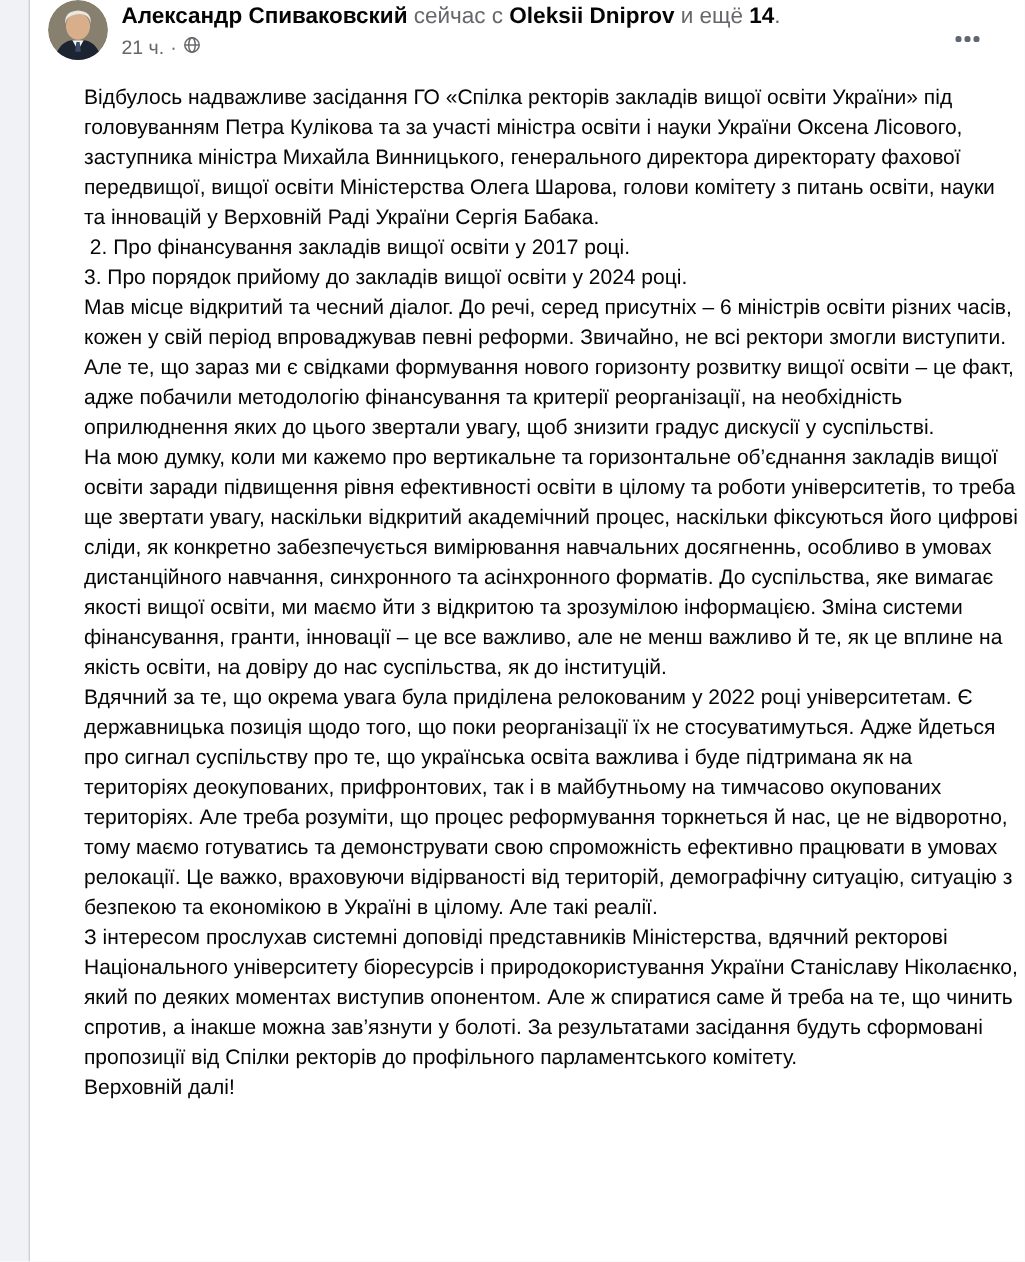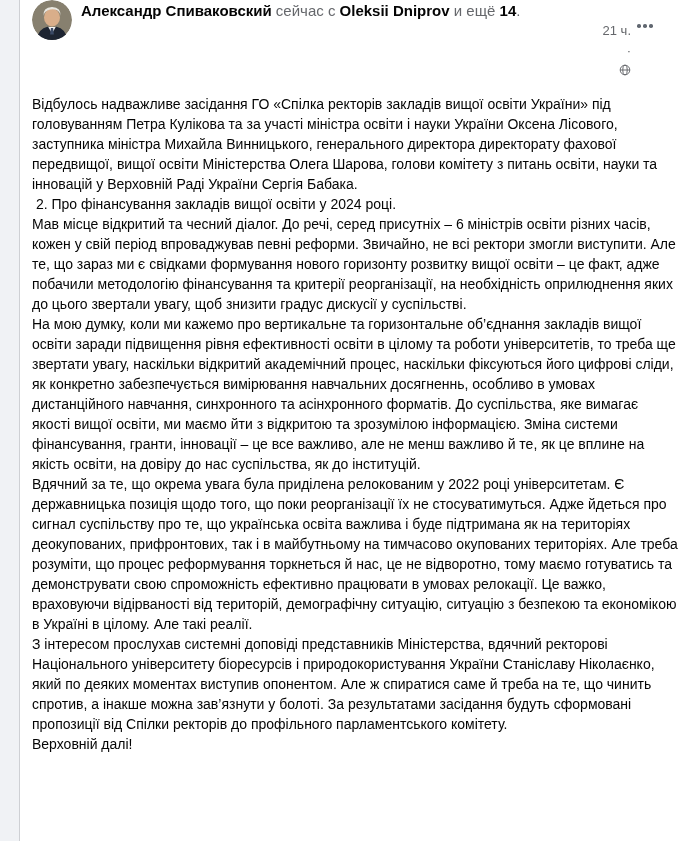--- a/index.html
+++ b/index.html
@@ -35,35 +35,35 @@
   .header-text{ flex:1; min-width:0; padding-top:1px; }
   .name-line{
     font-size:15px; line-height:19px; color:var(--text-secondary);
   }
   .name-line .strong{
     color:var(--text-primary); font-weight:bold; cursor:pointer;
   }
   .meta-line{
     margin-top:3px; font-size:13px; line-height:16px;
     color:var(--text-secondary);
-    display:flex; align-items:flex-end; gap:4px;flex-direction:column;
+    display:flex; align-items:center; gap:4px;
   }
   .meta-line .timestamp{ cursor:pointer; }
   .globe{ display:inline-block; margin-top:1px; }
   .more-btn{
     position:absolute; top:12px; right:30px;
     width:32px; height:28px; border-radius:50%;
     display:flex; align-items:center; justify-content:center; gap:2.5px;
     cursor:pointer;
   }
   .more-btn .dot{
     width:3.5px; height:3.5px; border-radius:50%; background:#606770;
   }
   .post-body{
-    font-size:14px; line-height:20px; color:var(--text-primary);
+    font-size:14px; line-height:20px; color:var(--text-primary);margin-left:24px;
   }
   .post-paragraph{
     margin:0; white-space:pre-wrap; word-wrap:break-word;
   }
 </style>
 </head>
 <body>
 
 <div class="post-card">
 
@@ -96,21 +96,22 @@
   </div>
 
   <div class="more-btn" title="">
     <span class="dot"></span>
     <span class="dot"></span>
     <span class="dot"></span>
   </div>
 
   <div class="post-body">
       <div class="post-paragraph">Відбулось надважливе засідання ГО «Спілка ректорів закладів вищої освіти України» під головуванням Петра Кулікова та за участі міністра освіти і науки України Оксена Лісового, заступника міністра Михайла Винницького, генерального директора директорату фахової передвищої, вищої освіти Міністерства Олега Шарова, голови комітету з питань освіти, науки та інновацій у Верховній Раді України Сергія Бабака.</div>
-      <div class="post-paragraph"> 2. Про фінансування закладів вищої освіти у 2024 році.</div>
+      <div class="post-paragraph"> 2. Про фінансування закладів вищої освіти у 2017 році.</div>
+      <div class="post-paragraph">3. Про порядок прийому до закладів вищої освіти у 2024 році.</div>
       <div class="post-paragraph">Мав місце відкритий та чесний діалог. До речі, серед присутніх – 6 міністрів освіти різних часів, кожен у свій період впроваджував певні реформи. Звичайно, не всі ректори змогли виступити. Але те, що зараз ми є свідками формування нового горизонту розвитку вищої освіти – це факт, адже побачили методологію фінансування та критерії реорганізації, на необхідність оприлюднення яких до цього звертали увагу, щоб знизити градус дискусії у суспільстві.</div>
       <div class="post-paragraph">На мою думку, коли ми кажемо про вертикальне та горизонтальне об’єднання закладів вищої освіти заради підвищення рівня ефективності освіти в цілому та роботи університетів, то треба ще звертати увагу, наскільки відкритий академічний процес, наскільки фіксуються його цифрові сліди, як конкретно забезпечується вимірювання навчальних досягненнь, особливо в умовах дистанційного навчання, синхронного та асінхронного форматів. До суспільства, яке вимагає якості вищої освіти, ми маємо йти з відкритою та зрозумілою інформацією. Зміна системи фінансування, гранти, інновації – це все важливо, але не менш важливо й те, як це вплине на якість освіти, на довіру до нас суспільства, як до інституцій.</div>
       <div class="post-paragraph">Вдячний за те, що окрема увага була приділена релокованим у 2022 році університетам. Є державницька позиція щодо того, що поки реорганізації їх не стосуватимуться. Адже йдеться про сигнал суспільству про те, що українська освіта важлива і буде підтримана як на територіях деокупованих, прифронтових, так і в майбутньому на тимчасово окупованих територіях. Але треба розуміти, що процес реформування торкнеться й нас, це не відворотно, тому маємо готуватись та демонструвати свою спроможність ефективно працювати в умовах релокації. Це важко, враховуючи відірваності від територій, демографічну ситуацію, ситуацію з безпекою та економікою в Україні в цілому. Але такі реалії.</div>
       <div class="post-paragraph">З інтересом прослухав системні доповіді представників Міністерства, вдячний ректорові Національного університету біоресурсів і природокористування України Станіславу Ніколаєнко, який по деяких моментах виступив опонентом. Але ж спиратися саме й треба на те, що чинить спротив, а інакше можна зав’язнути у болоті. За результатами засідання будуть сформовані пропозиції від Спілки ректорів до профільного парламентського комітету.</div>
       <div class="post-paragraph">Верховній далі!</div>
     </div>
 
 </div>
 
 </body></html>

